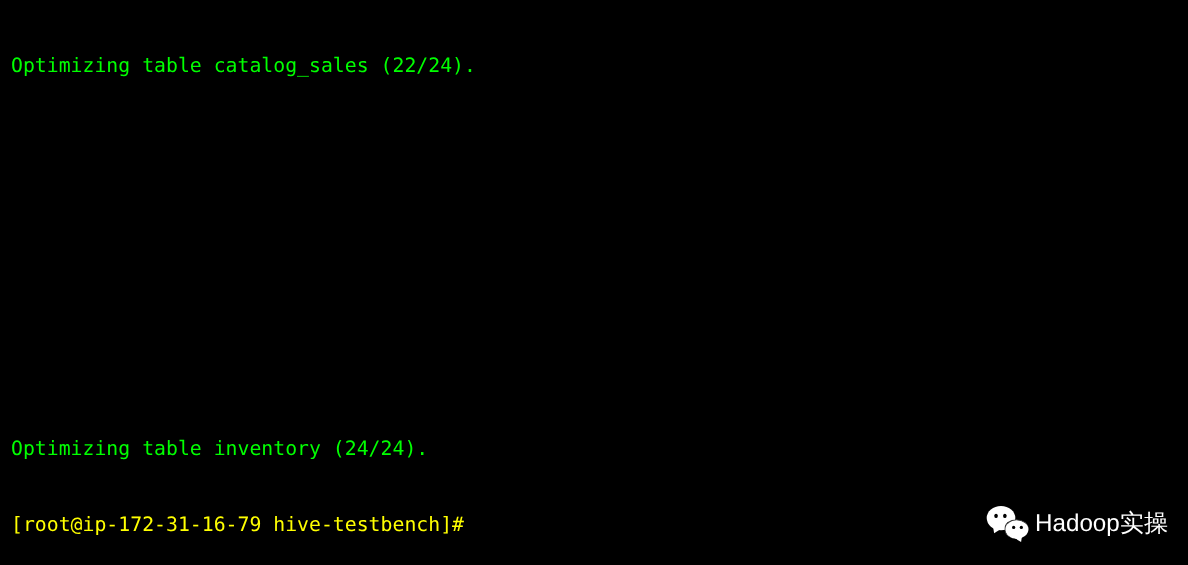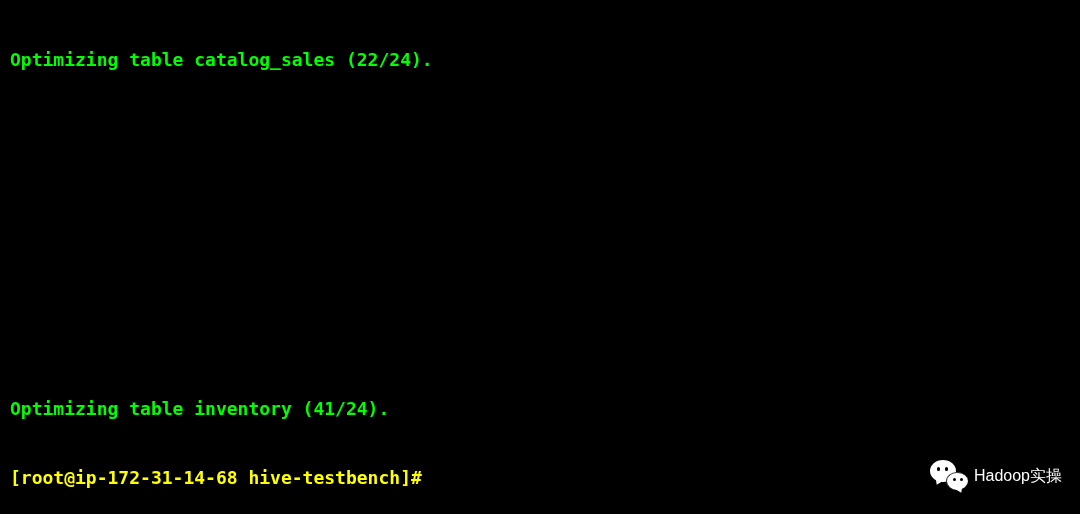--- a/index.html
+++ b/index.html
@@ -14,21 +14,21 @@
       font-family: "Menlo", "Monaco", "Consolas", monospace;
       font-size: 18px;
       line-height: 1.28;
       color: #00ff00;
       position: relative;
       overflow: hidden;
       padding: 4px 10px;
     }
     .terminal-output {
       white-space: pre;
-      font-weight: 700;
+      font-weight: 400;
     }
     .line {
       display: block;
     }
     .top-block {
       position: absolute;
       top: 2px;
       left: 10px;
     }
     .bottom-block {
@@ -41,21 +41,21 @@
     }
     .watermark {
       position: absolute;
       right: 18px;
       bottom: 22px;
       display: flex;
       align-items: center;
       gap: 6px;
       color: #ffffff;
       font-family: "Helvetica Neue", Arial, sans-serif;
-      font-size: 16px;
+      font-size: 22px;
       font-weight: 500;
       pointer-events: none;
     }
     .wechat-icon {
       width: 38px;
       height: 32px;
       position: relative;
       flex-shrink: 0;
     }
     .bubble-big {
@@ -115,22 +115,22 @@
     .bubble-small .eye.r { top: 5px; left: 13px; width:3px; height:3px;}
   </style>
 </head>
 <body>
 
 <div class="terminal-output top-block">
   <span class="line">Optimizing table catalog_sales (22/24).</span>
 </div>
 
 <div class="terminal-output bottom-block">
-  <span class="line">Optimizing table inventory (41/24).</span>
-  <span class="line prompt-line">[root@ip-172-31-14-68 hive-testbench]#</span>
+  <span class="line">Optimizing table inventory (24/24).</span>
+  <span class="line prompt-line">[root@ip-172-31-16-79 hive-testbench]#</span>
 </div>
 
 <div class="watermark">
   <div class="wechat-icon">
     <div class="bubble-big">
       <div class="eye l"></div>
       <div class="eye r"></div>
     </div>
     <div class="bubble-small">
       <div class="eye l"></div>

